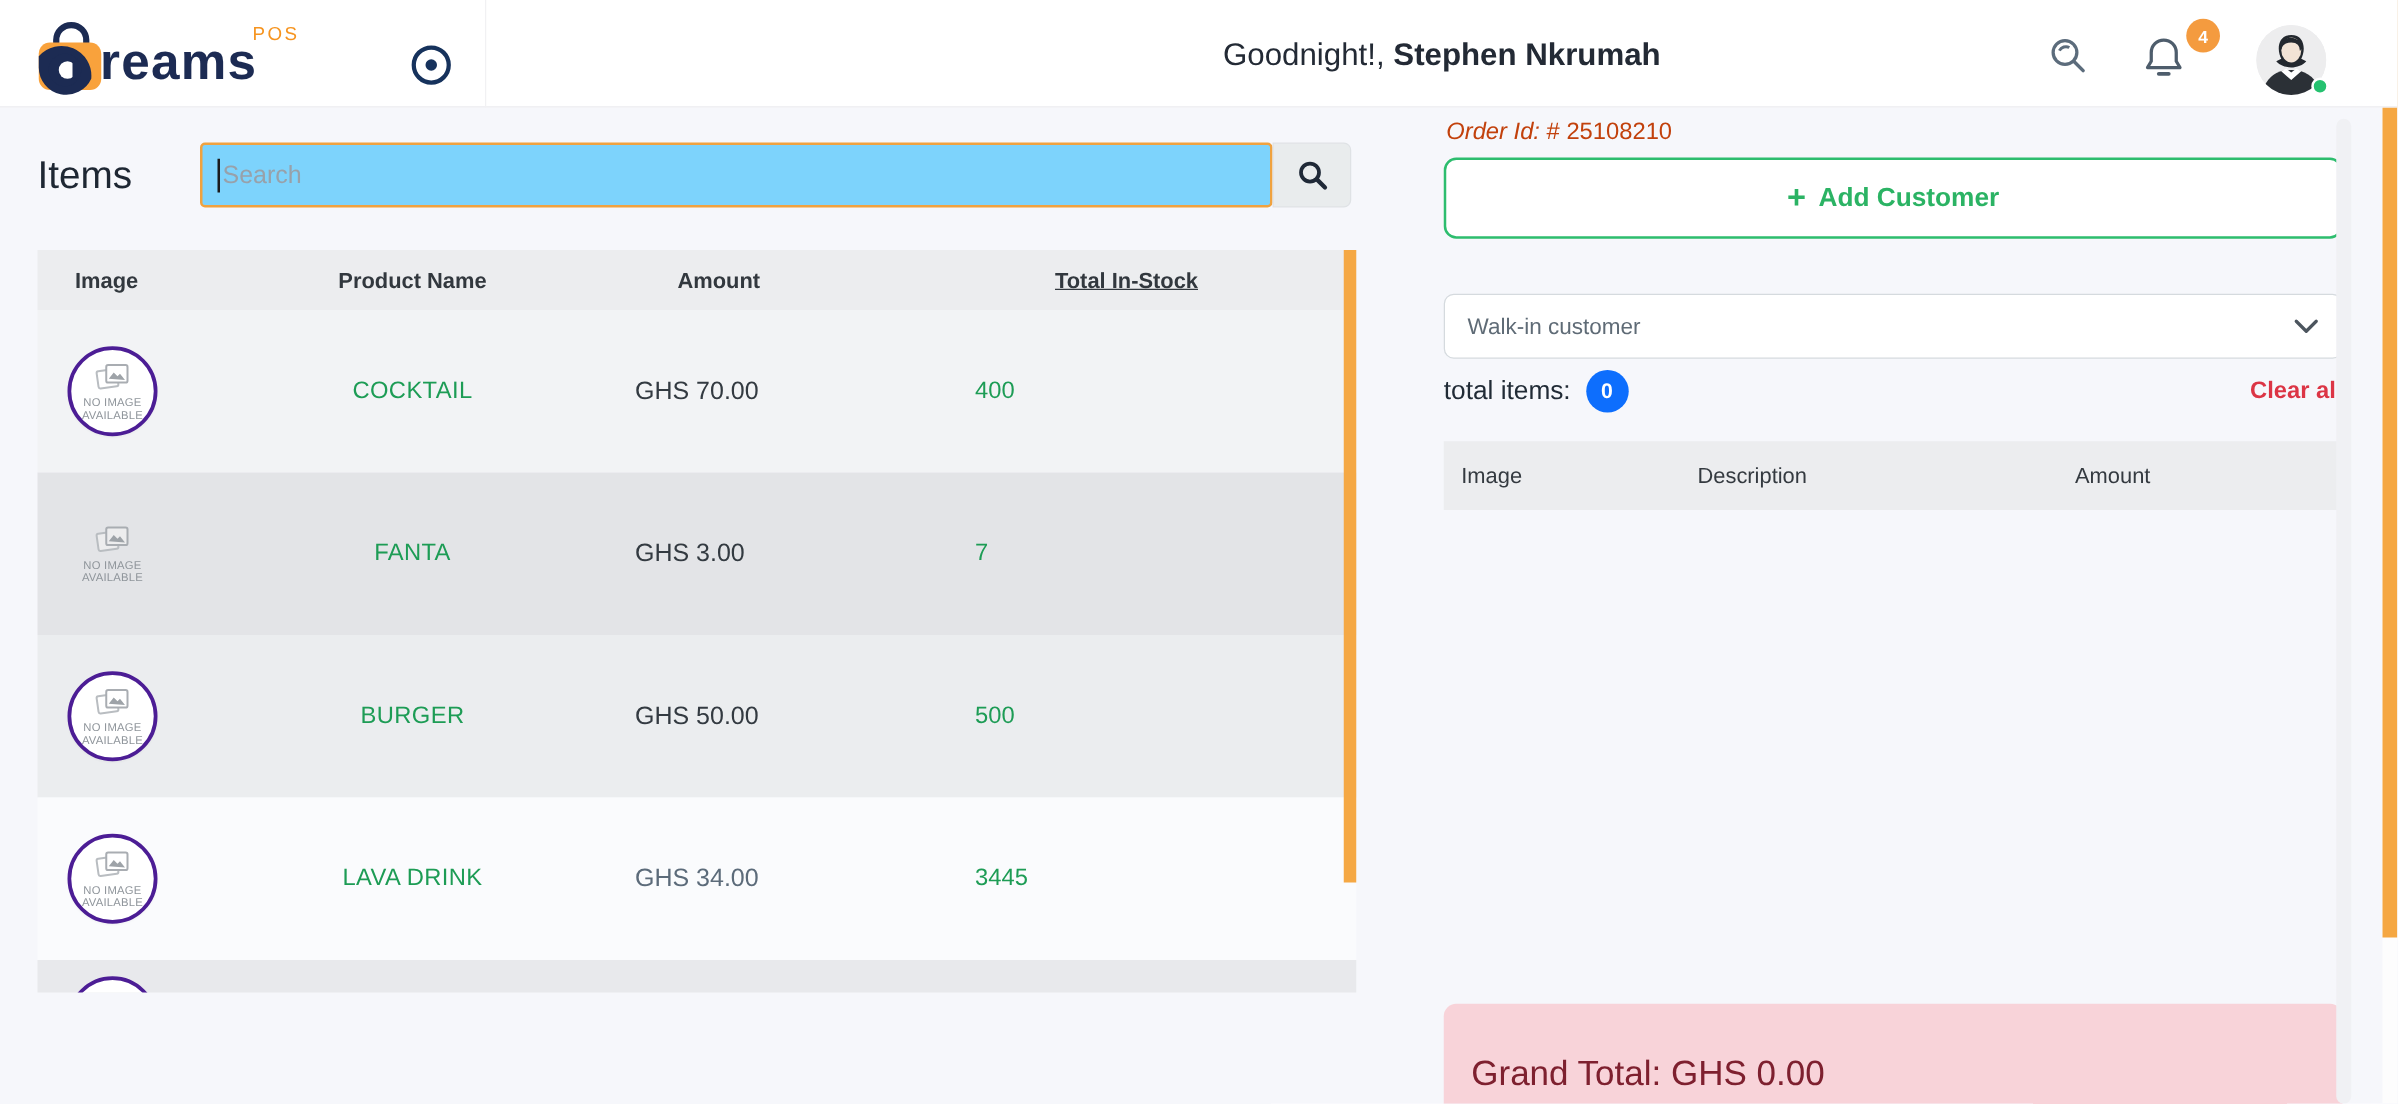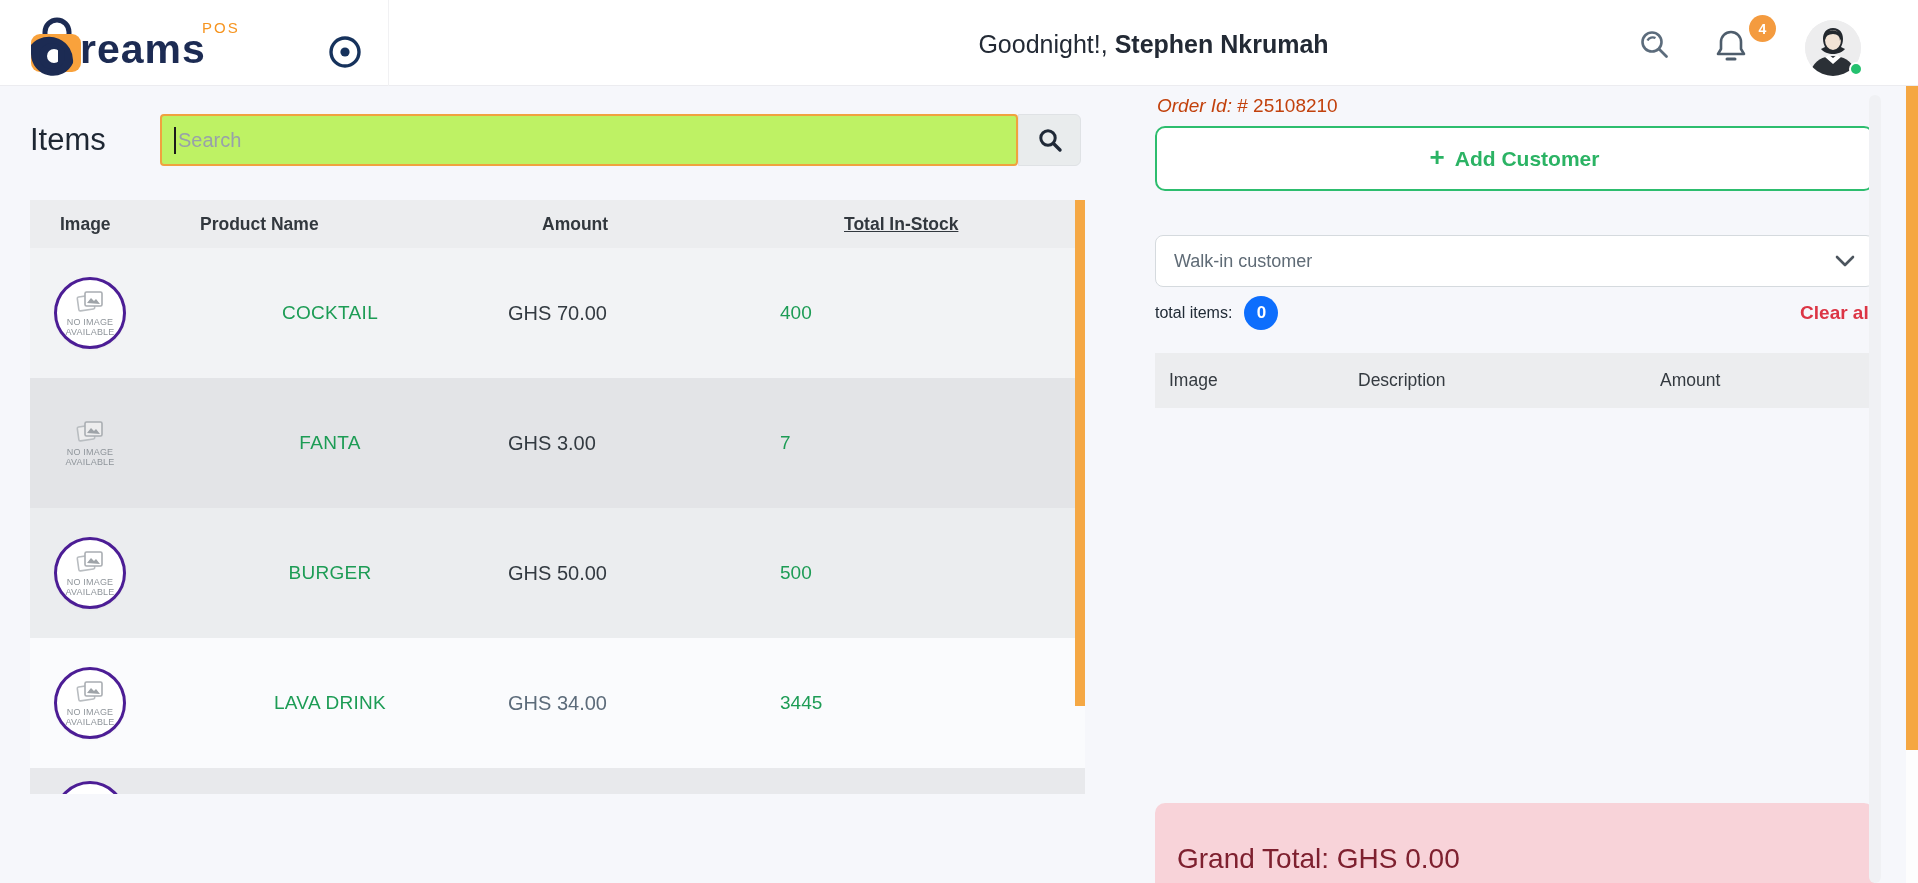--- a/index.html
+++ b/index.html
@@ -18,30 +18,30 @@
   .greeting b { font-weight:bold; }
   .hdr-icon { position:absolute; cursor:pointer; }
   .hdr-search { left:1638px; top:28px; }
   .hdr-bell { left:1713px; top:27px; }
   .notif-badge { position:absolute; left:1749px; top:15px; width:27px; height:27px; border-radius:50%; background:#f49b3f; color:#fff; font-size:14px; font-weight:bold; display:flex; align-items:center; justify-content:center; }
   .avatar { position:absolute; left:1805px; top:20px; width:56px; height:56px; border-radius:50%; background:#ececee; overflow:hidden; }
   .online-dot { position:absolute; left:1849px; top:62px; width:14px; height:14px; border-radius:50%; background:#25c16f; border:2px solid #fff; }
 
   
   .items-title { position:absolute; left:30px; top:122px; font-size:31px; color:#1e2733; }
-  .search-input { position:absolute; left:160px; top:114px; width:858px; height:52px; border:2px solid #f0a23f; border-radius:4px; background:#bef264; font-size:20px; color:#333; padding-left:16px; outline:none; font-family:"Liberation Sans", sans-serif; }
+  .search-input { position:absolute; left:160px; top:114px; width:858px; height:52px; border:2px solid #f0a23f; border-radius:4px; background:#7dd3fc; font-size:20px; color:#333; padding-left:16px; outline:none; font-family:"Liberation Sans", sans-serif; }
   .search-input::placeholder { color:#98a1aa; }
   .caret { position:absolute; left:174px; top:127px; width:2px; height:27px; background:#1b1b1b; }
   .search-btn { position:absolute; left:1018px; top:114px; width:63px; height:52px; background:#e9eced; border:1px solid #dfe2e5; border-radius:0 6px 6px 0; display:flex; align-items:center; justify-content:center; cursor:pointer; }
 
   .ptable { position:absolute; left:30px; top:200px; width:1055px; }
   .prow { display:grid; grid-template-columns:170px 260px 250px 1fr; align-items:center; }
   .ptable-head { height:48px; background:#ecedef; font-weight:bold; font-size:17.5px; color:#32383e; }
   .ptable-head .h1 { padding-left:30px; }
-  .ptable-head .h2 { text-align:left; }
+  .ptable-head .h2 { text-align:center; }
   .ptable-head .h3 { padding-left:82px; }
   .ptable-head .h4 { padding-left:134px;text-decoration:underline; }
   .prow-item { height:130px; cursor:pointer; }
   .prow-item.r1 { background:#f2f3f5; }
   .prow-item.r2 { background:#e3e4e7; }
   .prow-item.r3 { background:#ebedef; }
   .prow-item.r4 { background:#fafbfd; }
   .c-img { padding-left:24px; }
   .c-name { text-align:center; color:#1d9c55; font-size:19px; letter-spacing:0.3px; }
   .c-amt { padding-left:48px; color:#333a41; font-size:20px; }
@@ -55,21 +55,21 @@
   .items-scrollbar { position:absolute; left:1075px; top:200px; width:10px; height:506px; background:#f5a844; }
 
   
   .order-id { position:absolute; left:1157px; top:95px; font-size:19px; color:#c2410c; }
   .order-id .lbl { font-style:italic; }
   .add-customer-btn { position:absolute; left:1155px; top:126px; width:719px; height:65px; background:#fff; border:2px solid #2dbd6e; border-radius:10px; display:flex; align-items:center; justify-content:center; gap:10px; color:#2bb364; font-size:21px; font-weight:bold; cursor:pointer; }
   .add-customer-btn .plus { font-size:26px; font-weight:bold; margin-top:-3px; }
   .customer-select { position:absolute; left:1155px; top:235px; width:719px; height:52px; background:#fff; border:1px solid #d5dade; border-radius:8px; display:flex; align-items:center; justify-content:space-between; padding:0 18px; font-size:18px; color:#5f6b76; cursor:pointer; }
   .totals-row { position:absolute; left:1155px; top:292px; width:719px; height:42px; display:flex; align-items:center; justify-content:space-between; }
   .totals-left { display:flex; align-items:center; gap:12px; }
-  .totals-label { font-size:16px; color:#212b36;text-align:right; }
+  .totals-label { font-size:21px; color:#212b36;text-align:right; }
   .count-badge { width:34px; height:34px; border-radius:50%; background:#0d6efd; color:#fff; font-size:17px; font-weight:bold; display:flex; align-items:center; justify-content:center; }
   .clear-all { font-size:19px; font-weight:bold; color:#dc3545; cursor:pointer; }
   .cart-head { position:absolute; left:1155px; top:353px; width:719px; height:55px; background:#ecedef; display:grid; grid-template-columns:203px 302px 1fr; align-items:center; font-size:17.5px; color:#343a40; }
   .cart-head .ch1 { padding-left:14px; }
   .grand-total { position:absolute; left:1155px; top:803px; width:719px; height:92px; background:#f8d3d9; border-radius:10px; padding:40px 0 0 22px; font-size:28px; color:#7e202f; }
   .rp-track { position:absolute; left:1869px; top:95px; width:12px; height:788px; background:#f0f1f4; border-radius:6px; }
   .page-scrollbar { position:absolute; left:1906px; top:0; width:12px; height:883px; background:#fdfdfd; }
   .page-scrollbar .thumb { position:absolute; left:0; top:0; width:12px; height:750px; background:#f5a742; }
 </style>
 </head>

